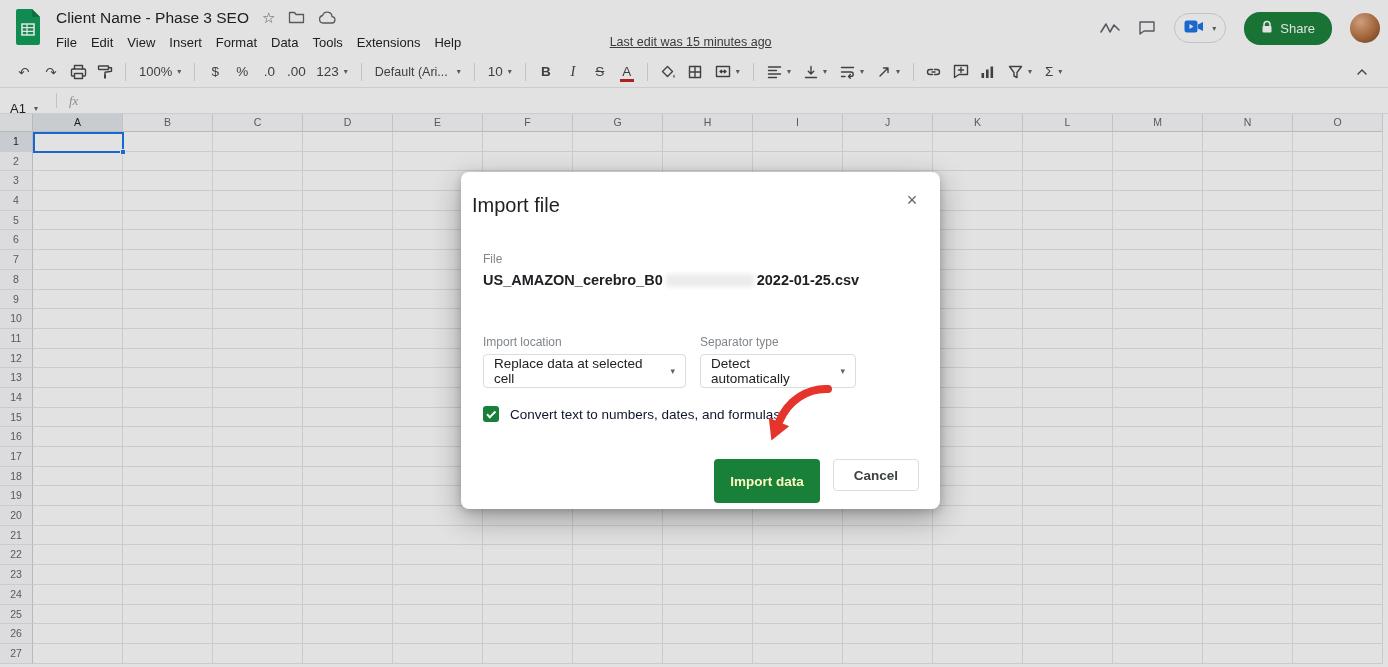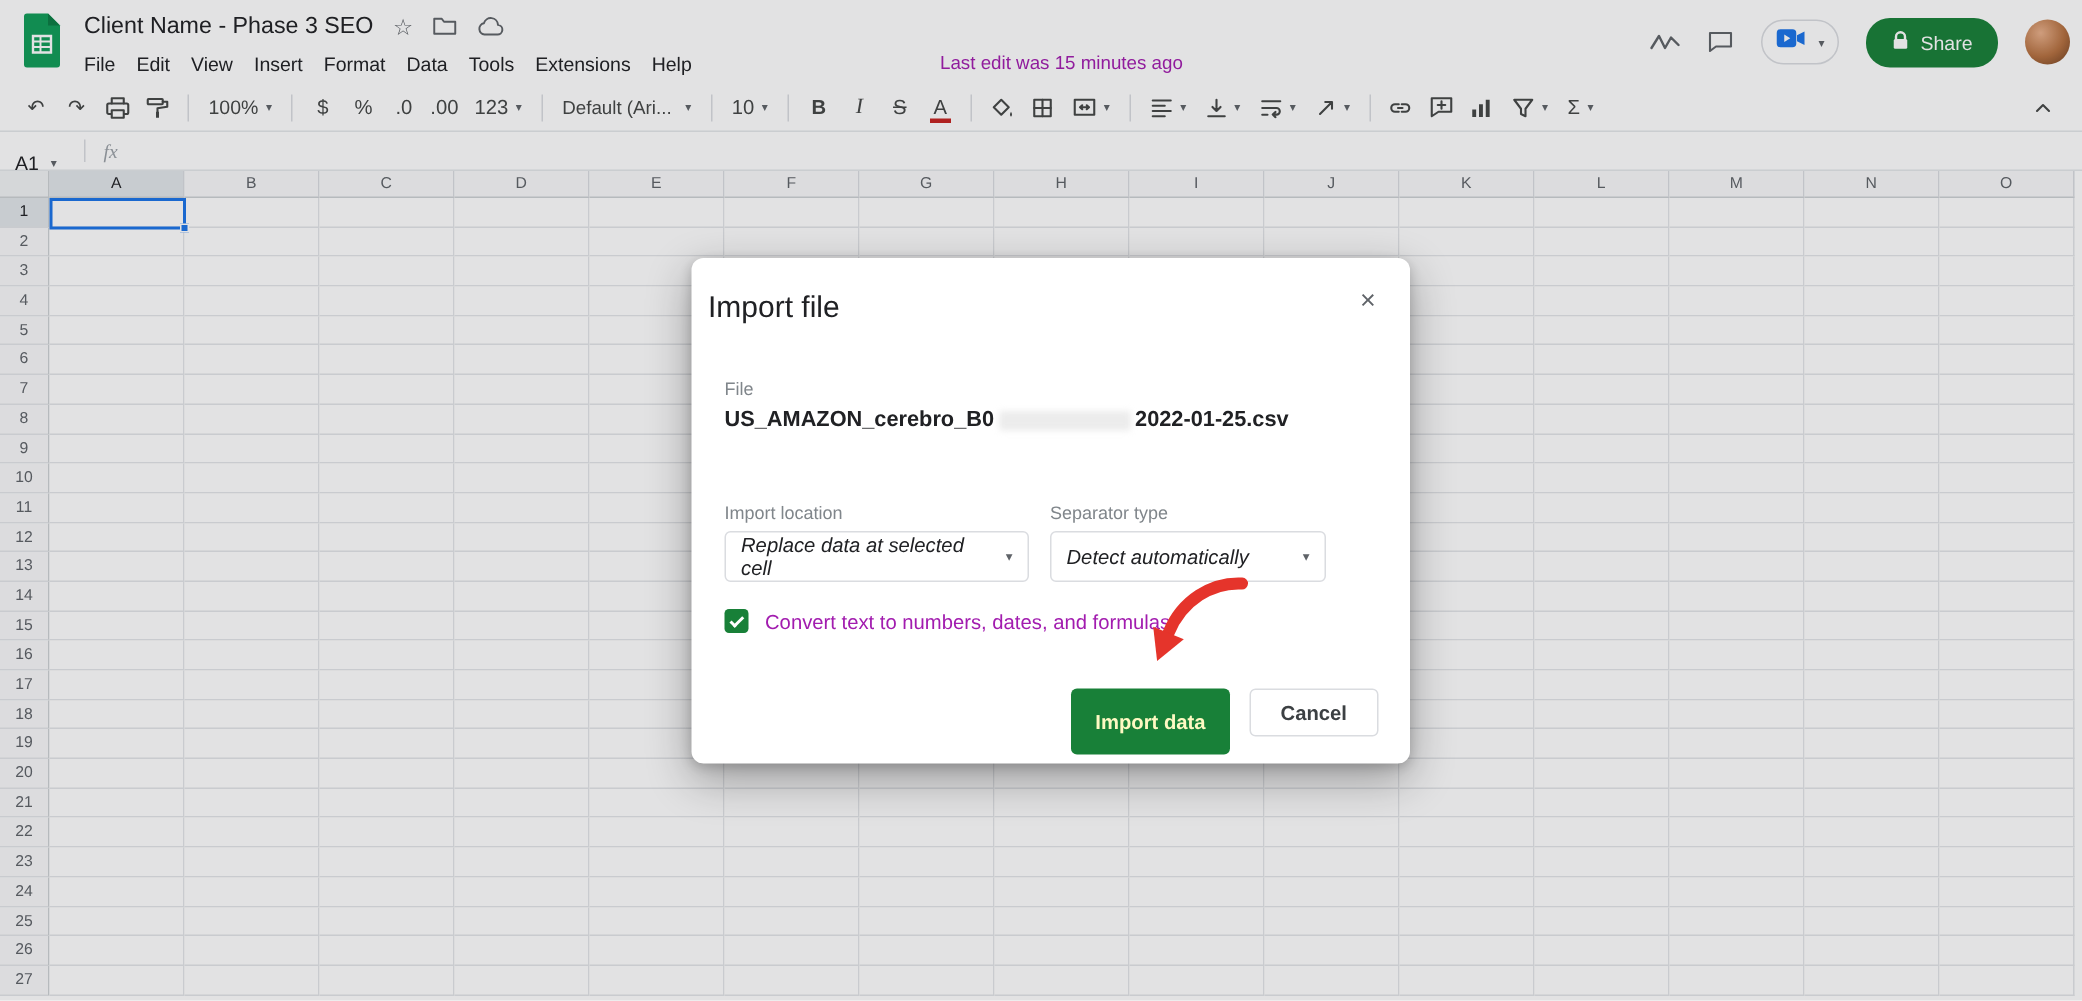--- a/index.html
+++ b/index.html
@@ -19,21 +19,21 @@
   .title-block { display: flex; flex-direction: column; padding-top: 6px; }
   .title-row { display: flex; align-items: center; gap: 13px; height: 23px; }
   .doc-title { font-size: 15.5px; color: #202124; white-space: nowrap; }
   .tb-ic { color: #5f6368; font-size: 15px; display: flex; align-items: center; }
   .menu-row { display: flex; align-items: center; height: 26px; margin-left: -7px; }
   .menus { display: flex; }
   .menu-item { font-size: 13px; color: #202124; padding: 3px 7px; border-radius: 4px; white-space: nowrap; }
   .start-timer { display: flex; align-items: center; gap: 6px; margin-left: 18px; font-size: 11.5px; font-weight: 500; color: #3c4043; letter-spacing: .3px; white-space: nowrap; margin-top: 48px; }
   .timer-play { width: 15px; height: 15px; border-radius: 50%; background: #34a853; display: flex; align-items: center; justify-content: center; flex: none; }
   .play-tri { width: 0; height: 0; border-left: 5px solid #fff; border-top: 3.5px solid transparent; border-bottom: 3.5px solid transparent; margin-left: 1px; }
-  .last-edit { margin-left: 41px; font-size: 12.5px; color: #a21caf; white-space: nowrap; cursor: pointer; }
+  .last-edit { margin-left: 24px; font-size: 12.5px; color: #404040; text-decoration: underline; white-space: nowrap; cursor: pointer; }
   .topbar-right { margin-left: auto; display: flex; align-items: center; gap: 18px; padding-right: 8px; }
   .right-ic svg { display: block; }
   .meet-btn { display: flex; align-items: center; gap: 5px; border: 1px solid #dadce0; border-radius: 16px; padding: 5px 9px; background: #fff; }
   .share-btn { display: flex; align-items: center; gap: 7px; background: #188038; color: #fff; border: none; border-radius: 16px; padding: 8px 17px; font-size: 13px; font-weight: 500; font-family: inherit; cursor: pointer; }
   .avatar { width: 30px; height: 30px; border-radius: 50%; flex: none;
             background: radial-gradient(circle at 35% 30%, #e9b08a 0%, #b5703f 55%, #6d3d1e 100%); }
   .caret { font-size: 8px; color: #5f6368; margin-left: 3px; }
 
   
   .toolbar { position: absolute; top: 56px; left: 0; width: 100%; height: 32px; display: flex; align-items: center; padding: 0 12px; gap: 3px; color: #444746; border-bottom: 1px solid #e4e7ea; background: #fff; }
@@ -77,28 +77,28 @@
            box-shadow: 0 10px 30px rgba(0,0,0,.32), 0 2px 8px rgba(0,0,0,.18); z-index: 50; }
   .modal h2 { position: absolute; left: 11px; top: 22px; font-size: 20px; font-weight: 400; color: #202124; }
   .close { position: absolute; right: 14px; top: 14px; width: 28px; height: 28px; border: none; background: none; font-size: 18px; color: #5f6368; font-family: inherit; cursor: pointer; }
   .f-label { position: absolute; left: 22px; top: 80px; font-size: 12px; color: #80868b; }
   .f-name { position: absolute; left: 22px; top: 100px; font-size: 14.5px; font-weight: 700; color: #202124; display: flex; align-items: center; white-space: nowrap; }
   .redacted { display: inline-block; width: 88px; height: 13px; margin: 0 3px; background: #ececec; border-radius: 2px; filter: blur(2px); }
   .dd-label { position: absolute; top: 163px; font-size: 12px; color: #80868b; }
   .dd-label.loc { left: 22px; }
   .dd-label.sep2 { left: 239px; }
   .dropdown { position: absolute; top: 182px; height: 34px; border: 1px solid #dadce0; border-radius: 4px; background: #fff;
-              display: flex; align-items: center; justify-content: space-between; padding: 0 10px; font-size: 13.5px; color: #202124; cursor: pointer; font-style: italic; }
+              display: flex; align-items: center; justify-content: space-between; padding: 0 10px; font-size: 13.5px; color: #202124; cursor: pointer; }
   .dropdown.loc { left: 22px; width: 203px; }
-  .dropdown.sep2 { left: 239px; width: 184px; }
+  .dropdown.sep2 { left: 239px; width: 156px; }
   .dd-caret { font-size: 9px; color: #5f6368; margin-left: 8px; }
   .chk-row { position: absolute; left: 22px; top: 234px; display: flex; align-items: center; gap: 11px; cursor: pointer; }
   .chk { width: 16px; height: 16px; border-radius: 3px; background: #188038; position: relative; flex: none; }
   .tick { position: absolute; left: 5.5px; top: 2.5px; width: 4.5px; height: 8.5px; border: solid #fff; border-width: 0 2px 2px 0; transform: rotate(45deg); }
-  .chk-label { font-size: 13.5px; color: #a21caf; }
+  .chk-label { font-size: 13.5px; color: #0f172a; }
   .btn-row { position: absolute; right: 21px; top: 287px; display: flex; gap: 13px; }
   .import-btn { background: #188038; color: #fef9c3; border: none; border-radius: 4px; padding: 0 16px; height: 44px; font-size: 13.5px; font-weight: 700; font-family: inherit; cursor: pointer; }
   .cancel-btn { background: #fff; color: #3c4043; border: 1px solid #dadce0; border-radius: 4px; padding: 0 20px; height: 32px; font-size: 13.5px; font-weight: 700; font-family: inherit; cursor: pointer; }
   .red-arrow { position: absolute; left: 750px; top: 380px; z-index: 60; pointer-events: none; }
 </style>
 </head>
 <body>
 
 <div class="app">
 

